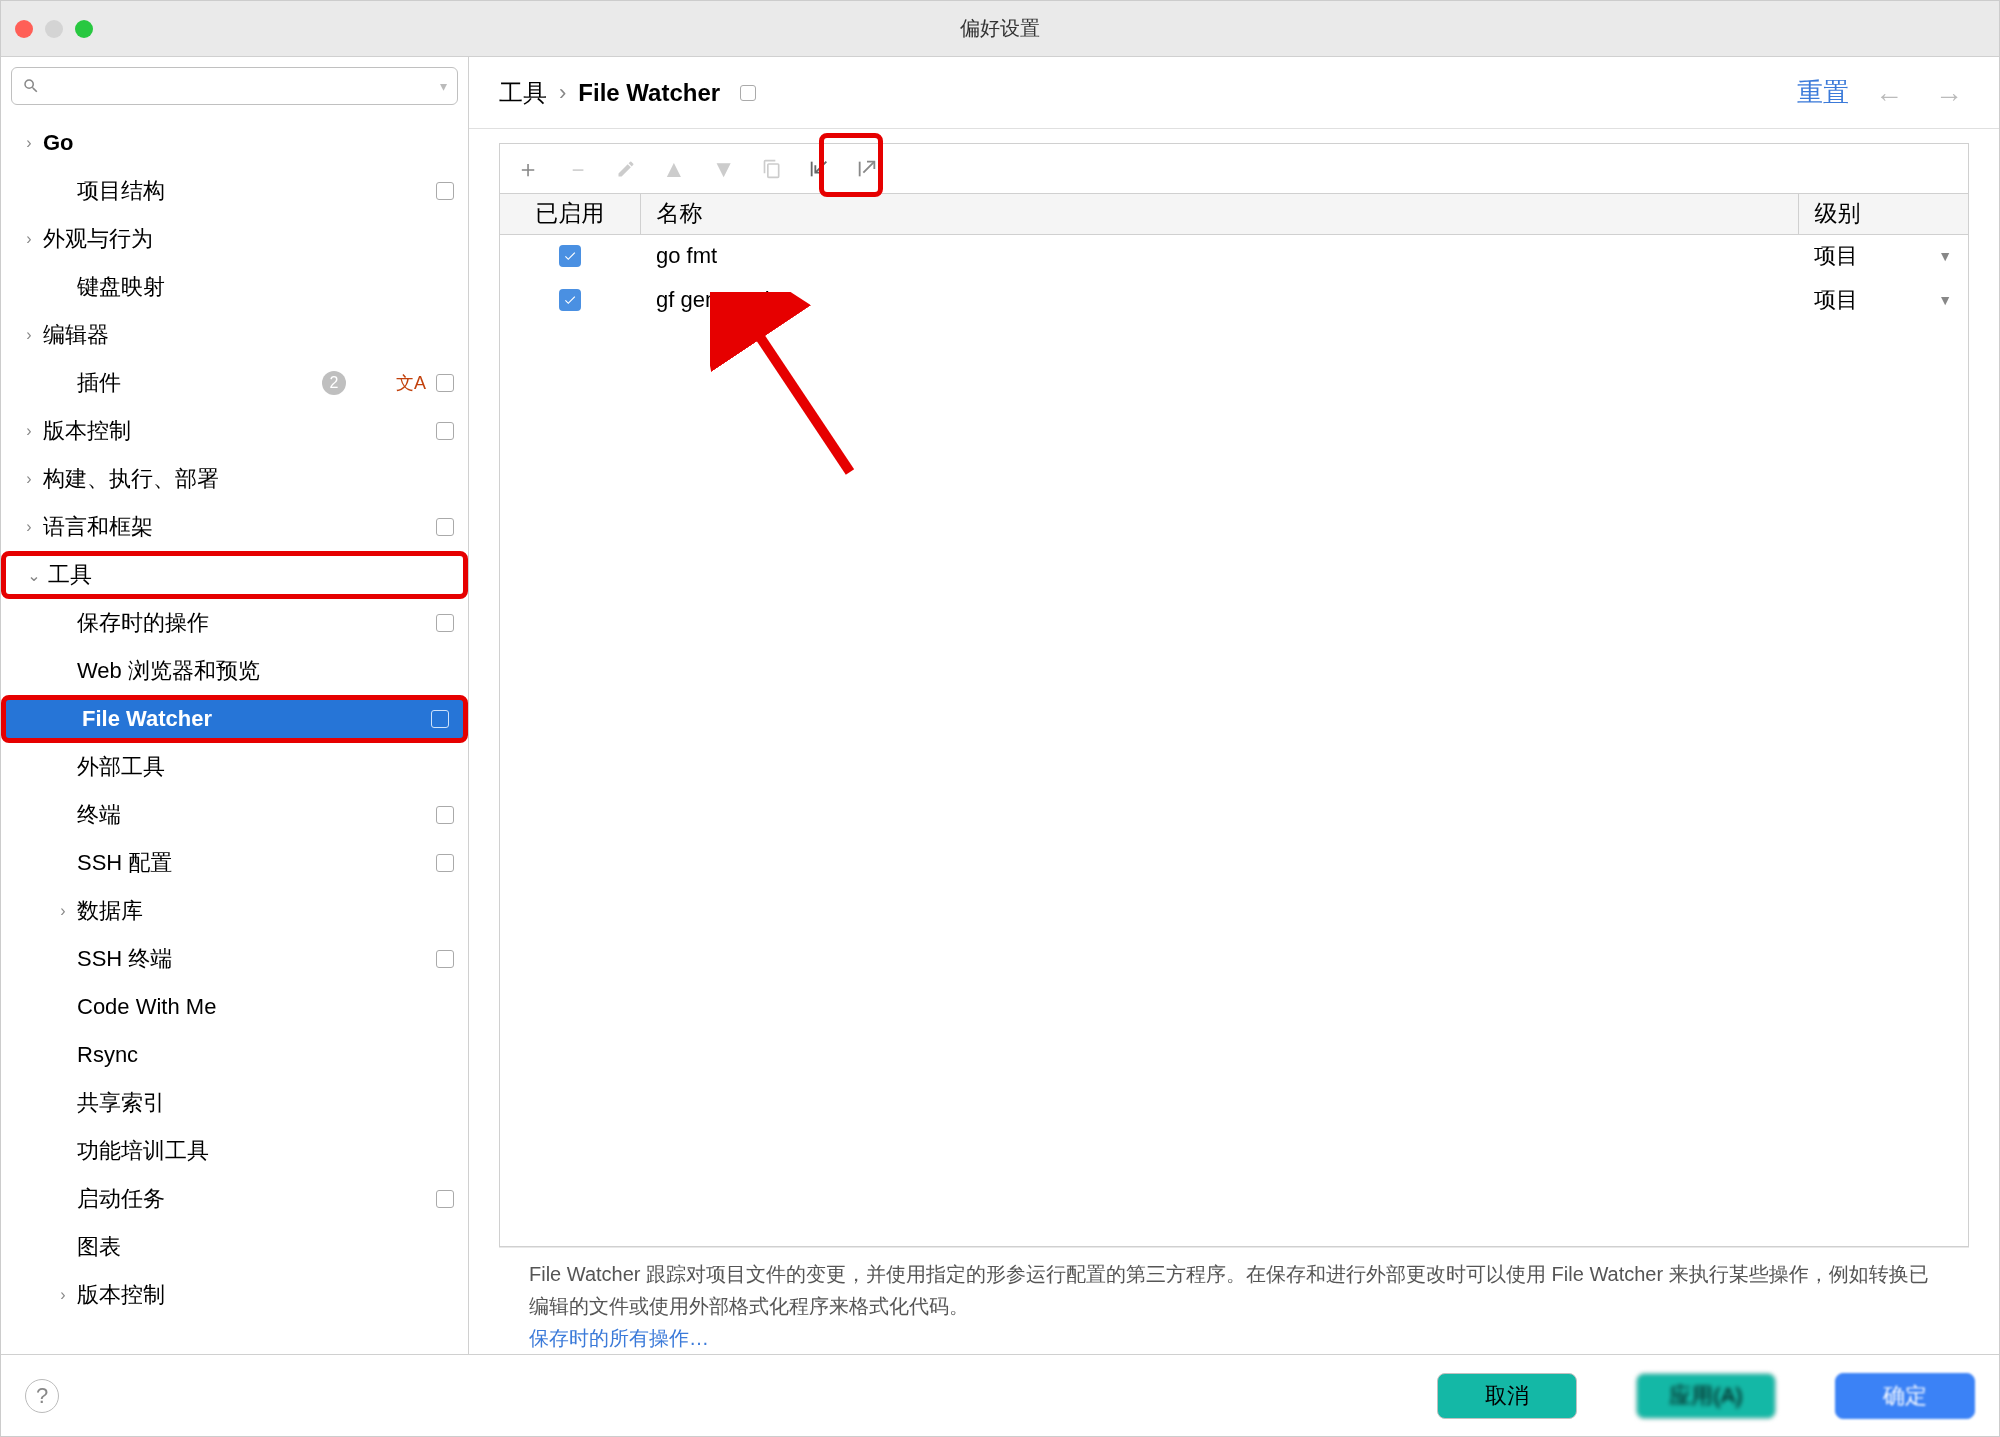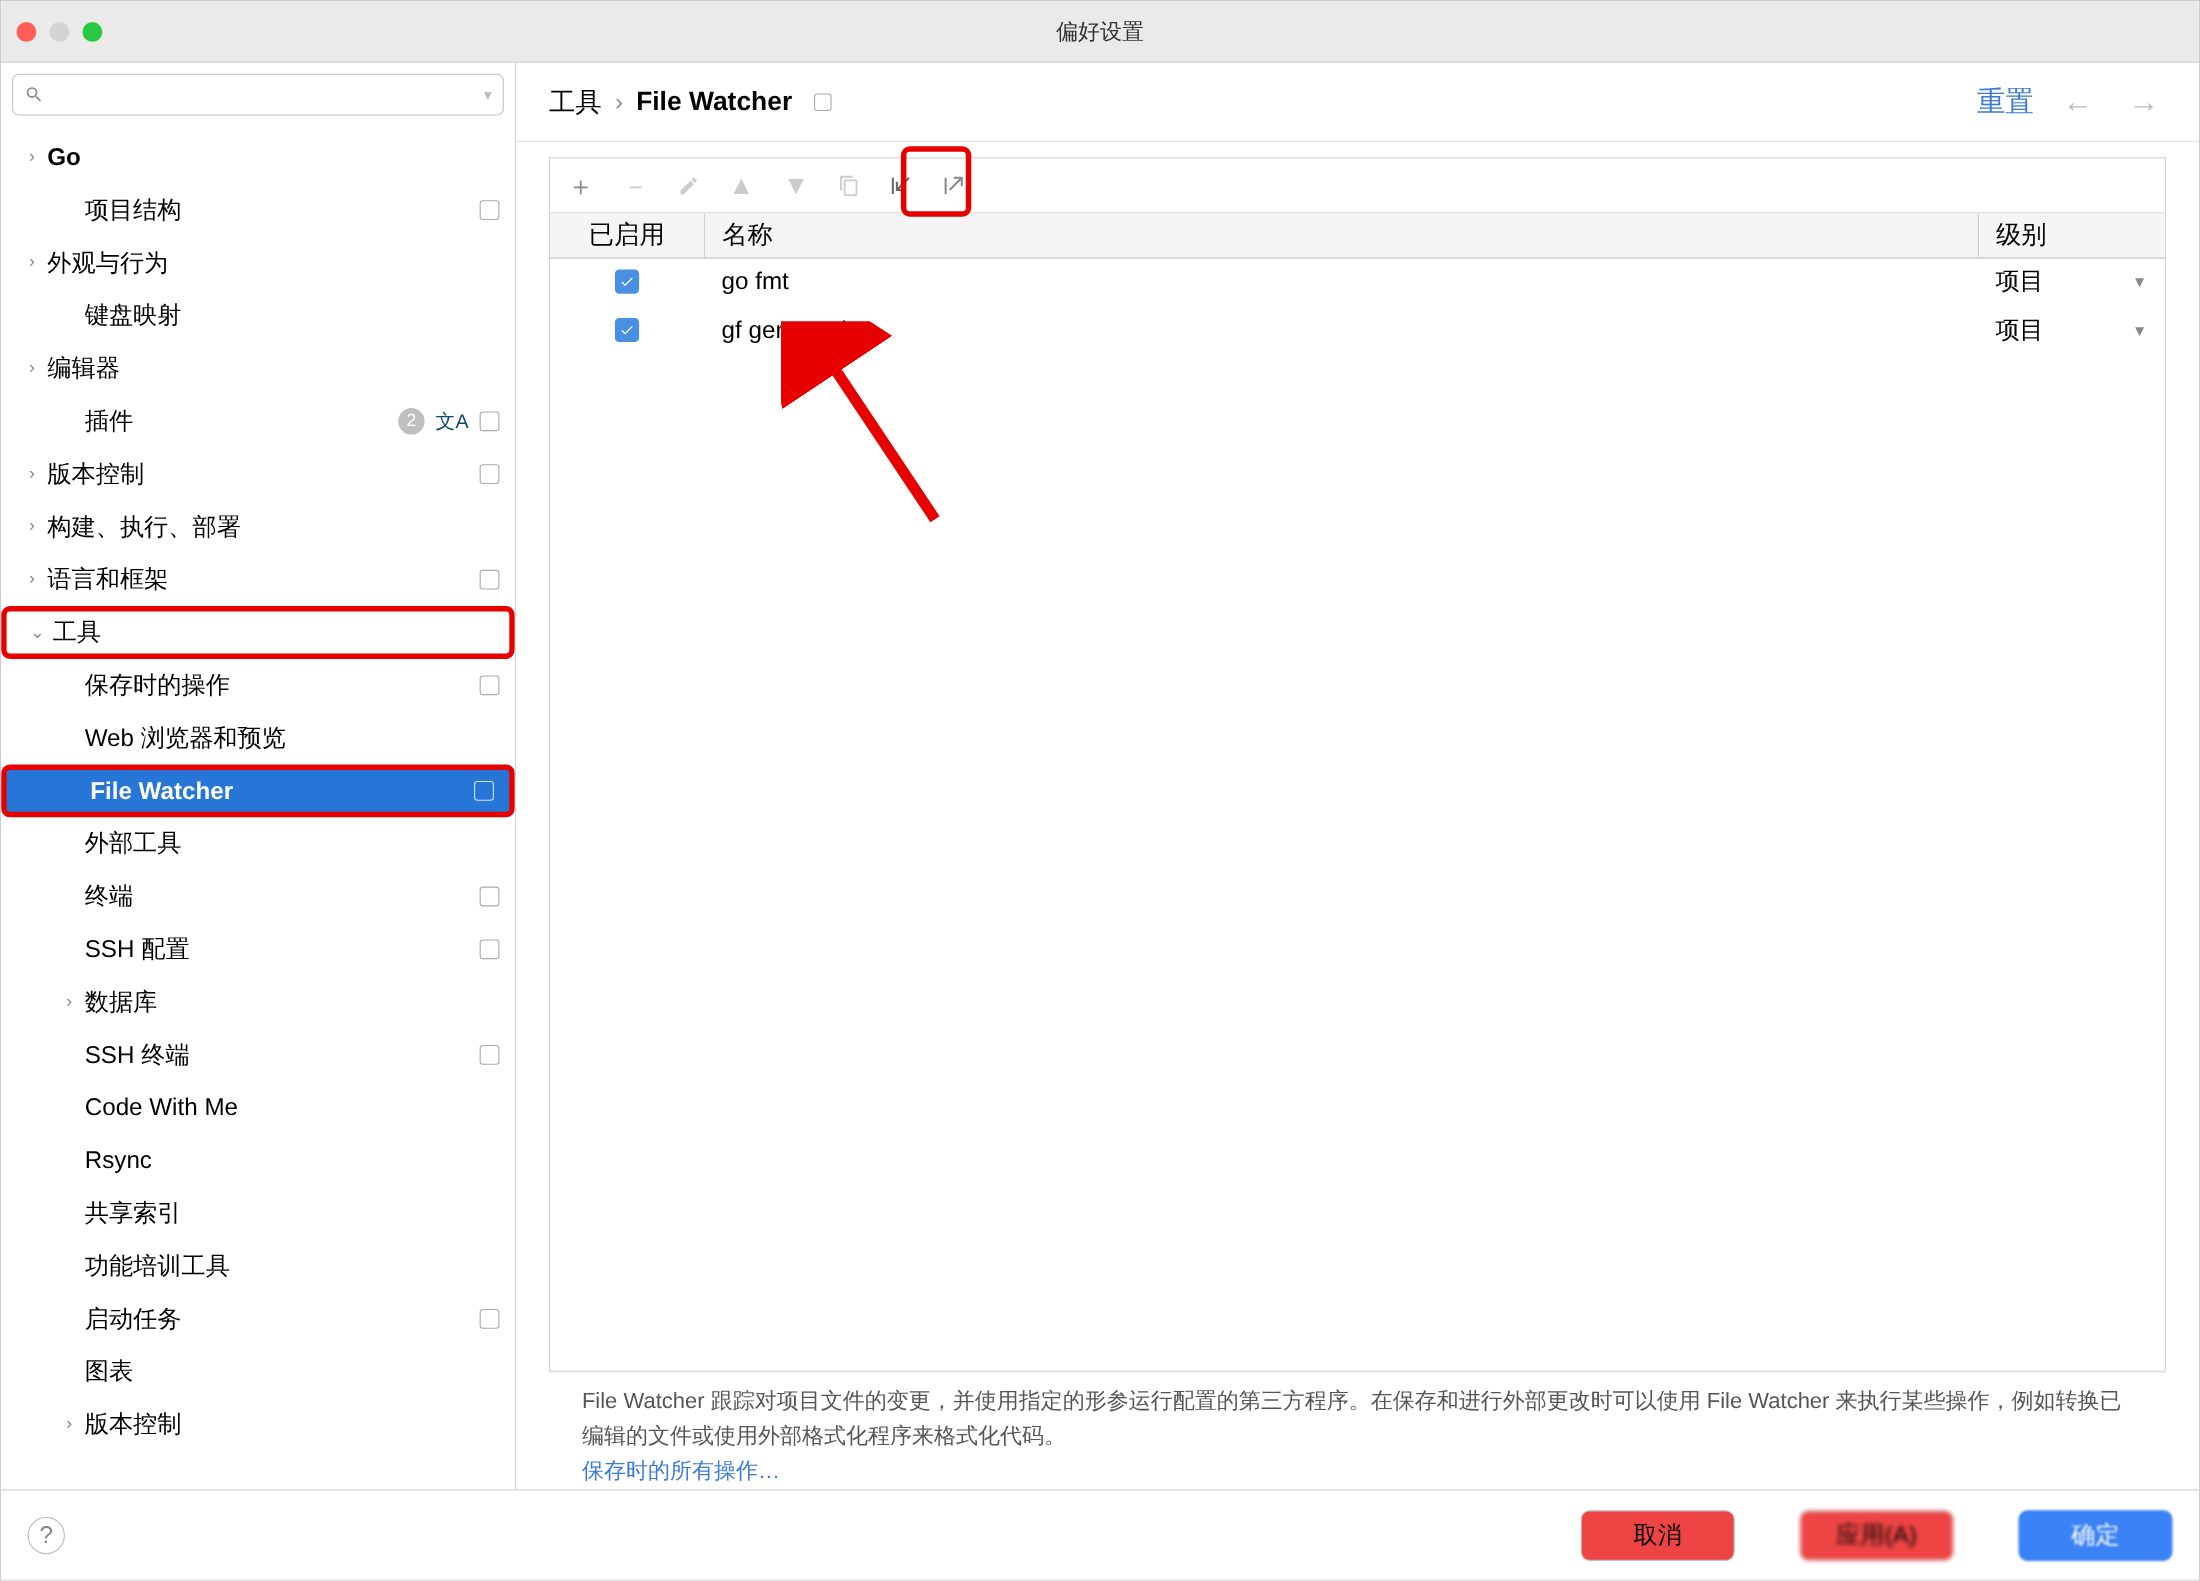--- a/index.html
+++ b/index.html
@@ -21,21 +21,21 @@
 .search-box input { border: none; outline: none; flex: 1; margin-left: 8px; font-size: 18px; }
 .tree { flex: 1; overflow: auto; padding-top: 4px; }
 .node { height: 48px; display: flex; align-items: center; padding-right: 14px; font-size: 22px; color: #000; cursor: default; position: relative; }
 .node .chev { width: 28px; display: flex; justify-content: center; color: #888; font-size: 16px; }
 .node .chev.empty { visibility: hidden; }
 .node .label { flex: 1; white-space: nowrap; overflow: hidden; text-overflow: ellipsis; }
 .node.bold .label { font-weight: 700; }
 .node .icons { display: flex; gap: 10px; align-items: center; color: #aaa; }
 .badge { width: 24px; height: 24px; border-radius: 50%; background: #bfbfbf; color: #fff; font-size: 16px; display: flex; align-items: center; justify-content: center; }
 .square { width: 18px; height: 18px; border: 1.5px solid #aaa; border-radius: 3px; }
-.lang { font-size: 18px; color: #0c4a6e; }
+.lang { font-size: 18px; color: #c2410c; margin-left: 40px; }
 .d0 { padding-left: 14px; }
 .d1 { padding-left: 48px; }
 .node.selected { background: #2675d7; color: #fff; }
 .node.selected .label { font-weight: 700; }
 .node.selected .icons { color: #cfe3fb; }
 .node.selected .square { border-color: #cfe3fb; }
 .redbox { border: 5px solid #e60000; border-radius: 8px; }
 .main { flex: 1; display: flex; flex-direction: column; background: #fff; }
 .main-header { height: 72px; display: flex; align-items: center; padding: 0 30px; border-bottom: 1px solid #e0e0e0; }
 .breadcrumb { display: flex; align-items: center; gap: 12px; font-size: 24px; }
@@ -63,21 +63,21 @@
 .check svg { width: 14px; height: 14px; fill: #fff; }
 .level-cell { display: flex; align-items: center; justify-content: space-between; }
 .dd { color: #888; font-size: 14px; }
 .table-fill { flex: 1; border-top: none; position: relative; }
 .arrow-annotation { position: absolute; pointer-events: none; }
 .desc { padding: 10px 30px 0 30px; font-size: 20px; color: #555; line-height: 1.6; border-top: 1px solid #e8e8e8; }
 .desc a { color: #3b7ad9; text-decoration: none; }
 .footer { height: 82px; border-top: 1px solid #d0d0d0; display: flex; align-items: center; padding: 0 24px; background: #fff; }
 .help-btn { width: 34px; height: 34px; border-radius: 50%; border: 1.5px solid #bbb; color: #888; display: flex; align-items: center; justify-content: center; font-size: 22px; }
 .footer-right { margin-left: auto; display: flex; gap: 18px; }
-.btn { min-width: 140px; height: 46px; border-radius: 8px; border: 1px solid #c0c0c0; background: #ef4444; font-size: 22px; display: flex; align-items: center; justify-content: center; margin-left: 41px; }
+.btn { min-width: 140px; height: 46px; border-radius: 8px; border: 1px solid #c0c0c0; background: #14b8a6; font-size: 22px; display: flex; align-items: center; justify-content: center; margin-left: 41px; }
 .btn.primary { background: #3b82f6; color: #fff; border-color: #3b82f6; filter: blur(1px); }
 .btn.blur { filter: blur(2px); }
 </style>
 </head>
 <body>
 
 <div class="window">
   <div class="titlebar">
     <div class="traffic">
       <div class="dot red"></div>

